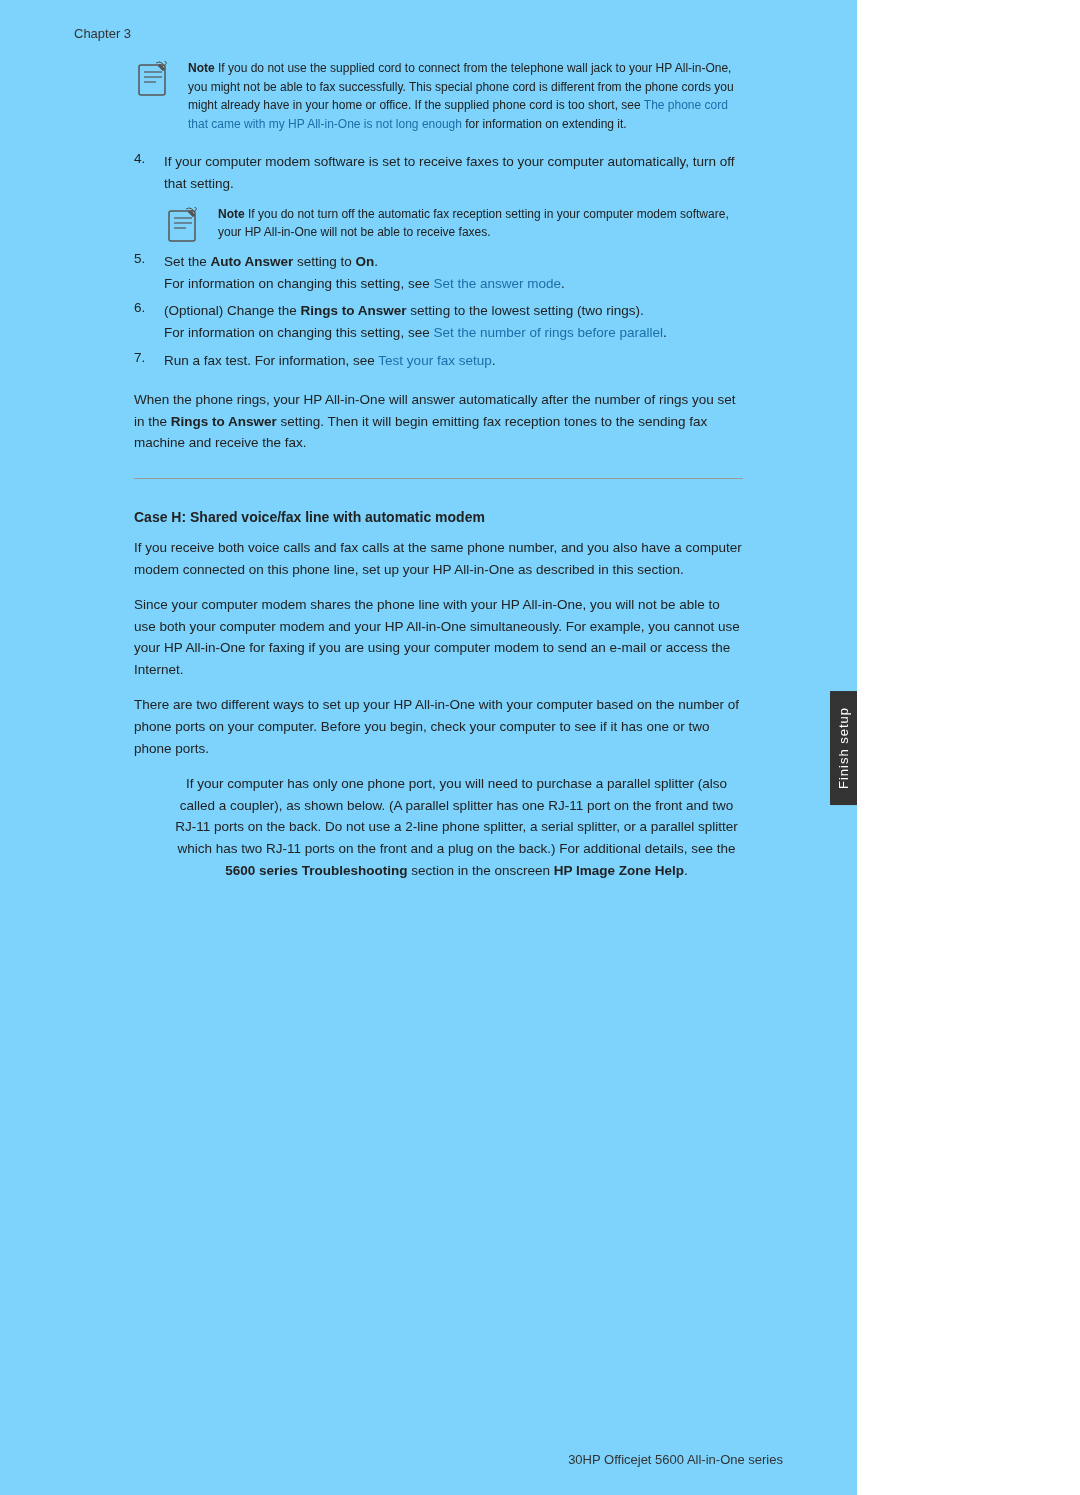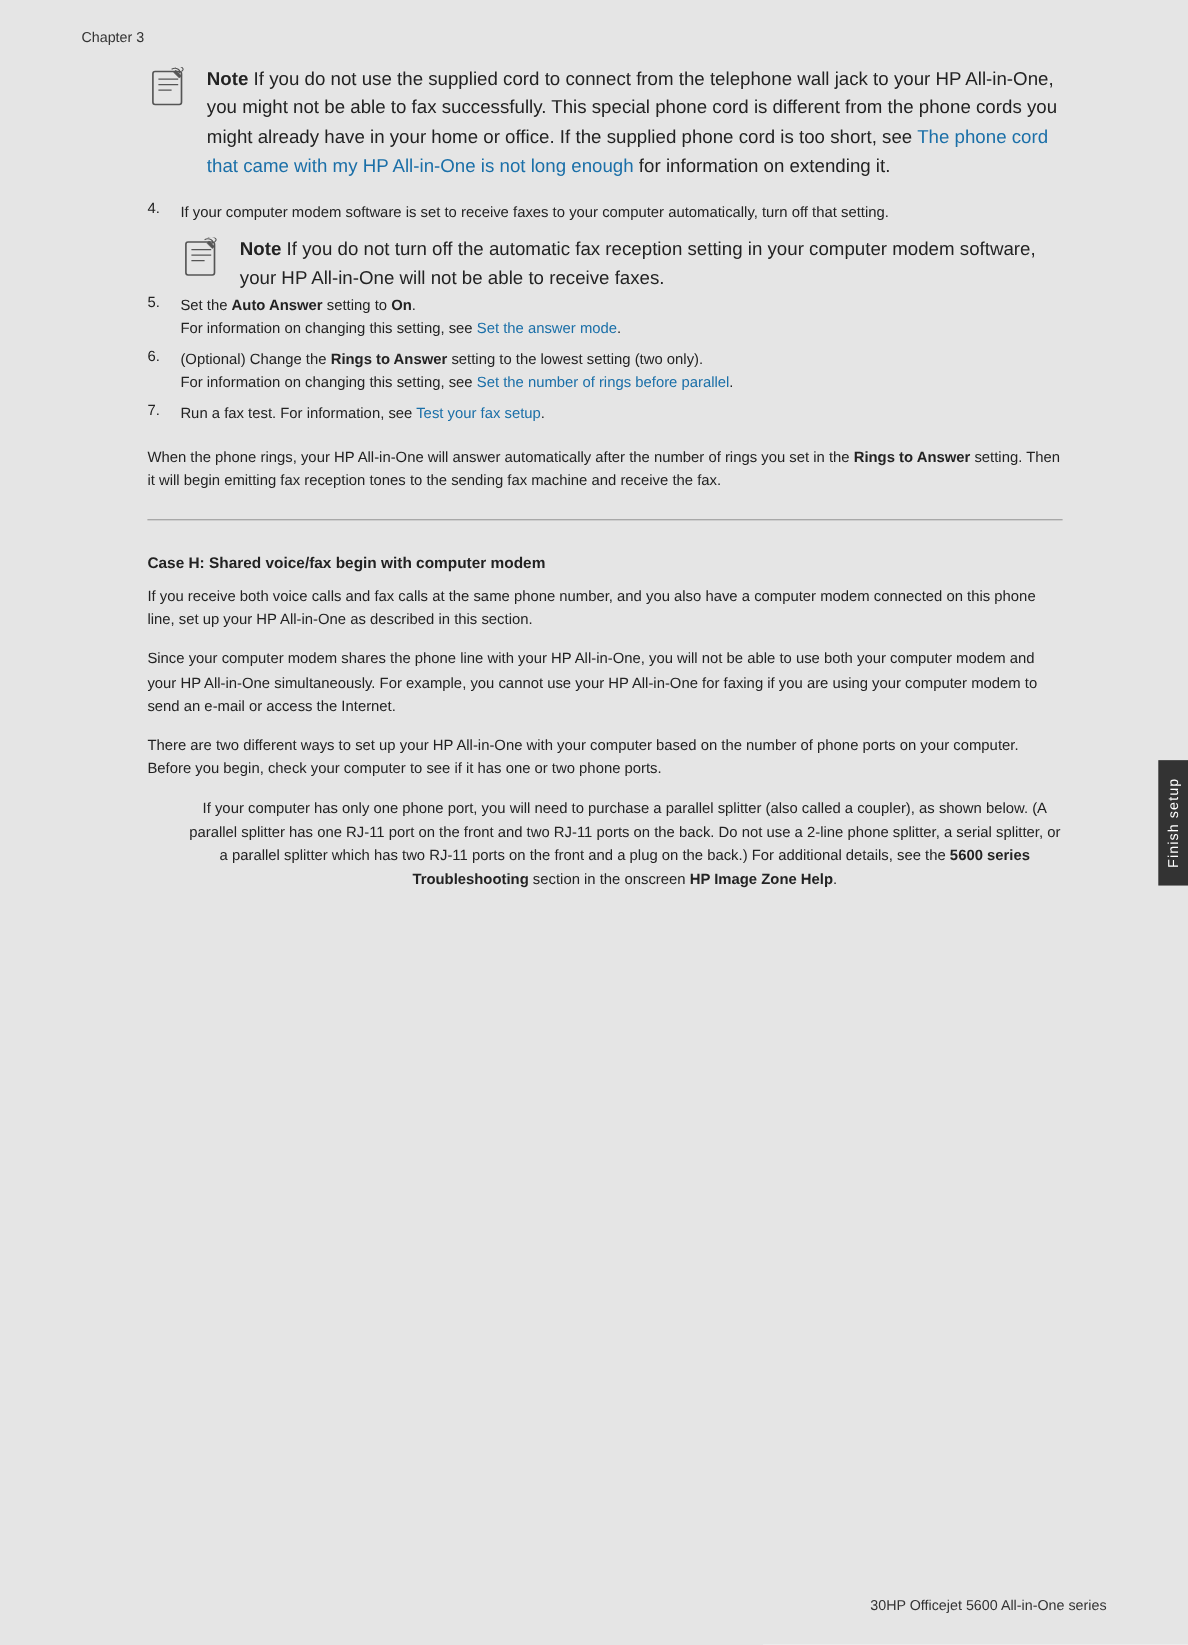--- a/index.html
+++ b/index.html
@@ -12,23 +12,23 @@
       background: #ffffff;
       font-family: Arial, Helvetica, sans-serif;
       font-size: 14px;
       color: #222222;
       width: 1080px;
       min-height: 1495px;
       position: relative;
     }
 
     .page-container {
-      width: 1080px;
+      width: 857px;
       min-height: 1495px;
-      background: #e5e5e5;
+      background: #7dd3fc;
       position: relative;
       padding: 26px 74px 60px 74px;
     }
 
     .chapter-header {
       font-size: 13px;
       color: #333;
       margin-bottom: 18px;
     }
 
@@ -50,21 +50,21 @@
       margin-right: 12px;
       margin-top: 2px;
     }
 
     .note-icon svg {
       width: 38px;
       height: 38px;
     }
 
     .note-text {
-      font-size: 17px;
+      font-size: 12px;
       line-height: 1.55;
       color: #222;
     }
 
     .note-text .note-label {
       font-weight: bold;
     }
 
     .link-text {
       color: #1a6fa8;
@@ -224,42 +224,42 @@
           <span>Set the </span><span class="bold">Auto Answer</span><span> setting to </span><span class="bold">On</span><span>.</span><br>
           <span>For information on changing this setting, see </span><a class="link-text">Set the answer mode</a><span>.</span>
         </div>
       </div>
     </div>
 
     <div class="list-item-block" style="margin-bottom: 6px;">
       <div class="list-item-row">
         <span class="list-num-col">6.</span>
         <div class="list-body-col">
-          <span>(Optional) Change the </span><span class="bold">Rings to Answer</span><span> setting to the lowest setting (two only).</span><br>
+          <span>(Optional) Change the </span><span class="bold">Rings to Answer</span><span> setting to the lowest setting (two rings).</span><br>
           <span>For information on changing this setting, see </span><a class="link-text">Set the number of rings before parallel</a><span>.</span>
         </div>
       </div>
     </div>
 
     <div class="list-item-block" style="margin-bottom: 18px;">
       <div class="list-item-row">
         <span class="list-num-col">7.</span>
         <div class="list-body-col">
           <span>Run a fax test. For information, see </span><a class="link-text">Test your fax setup</a><span>.</span>
         </div>
       </div>
     </div>
 
     <p class="paragraph">
       <span>When the phone rings, your HP All-in-One will answer automatically after the number of rings you set in the </span><span class="bold">Rings to Answer</span><span> setting. Then it will begin emitting fax reception tones to the sending fax machine and receive the fax.</span>
     </p>
 
     <hr class="divider-line">
 
-    <div class="section-heading">Case H: Shared voice/fax begin with computer modem</div>
+    <div class="section-heading">Case H: Shared voice/fax line with automatic modem</div>
 
     <p class="paragraph">If you receive both voice calls and fax calls at the same phone number, and you also have a computer modem connected on this phone line, set up your HP All-in-One as described in this section.</p>
 
     <p class="paragraph">Since your computer modem shares the phone line with your HP All-in-One, you will not be able to use both your computer modem and your HP All-in-One simultaneously. For example, you cannot use your HP All-in-One for faxing if you are using your computer modem to send an e-mail or access the Internet.</p>
 
     <p class="paragraph">There are two different ways to set up your HP All-in-One with your computer based on the number of phone ports on your computer. Before you begin, check your computer to see if it has one or two phone ports.</p>
 
     <p class="indented-paragraph">
       <span>If your computer has only one phone port, you will need to purchase a parallel splitter (also called a coupler), as shown below. (A parallel splitter has one RJ-11 port on the front and two RJ-11 ports on the back. Do not use a 2-line phone splitter, a serial splitter, or a parallel splitter which has two RJ-11 ports on the front and a plug on the back.) For additional details, see the </span><span class="bold">5600 series Troubleshooting</span><span> section in the onscreen </span><span class="bold">HP Image Zone Help</span><span>.</span>
     </p>

